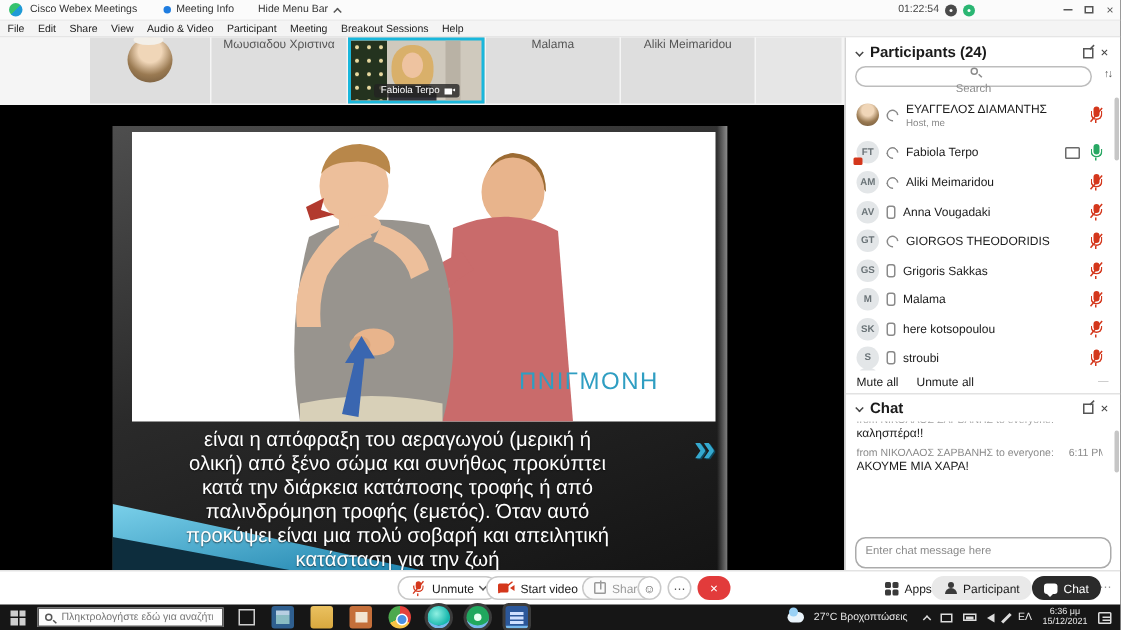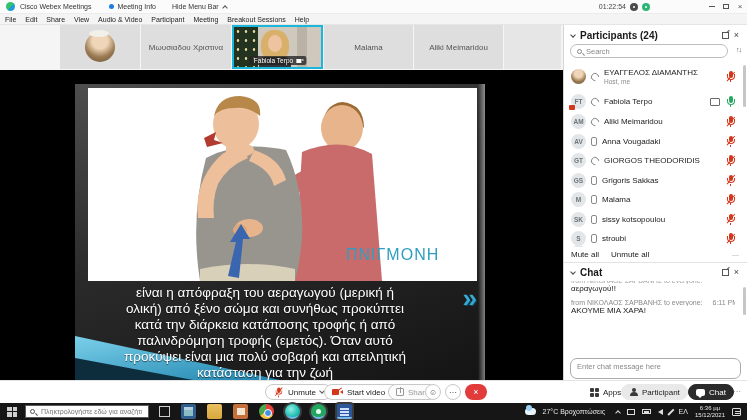--- a/index.html
+++ b/index.html
@@ -14,21 +14,21 @@
   .bluedot{width:5px;height:5px;border-radius:50%;background:#1f7de0;margin:0 3px 0 18px;}
   .caret-up{width:4px;height:4px;border-left:1px solid #555;border-top:1px solid #555;transform:rotate(45deg);margin-left:4px;margin-top:2px;}
   .statusdot{width:8px;height:8px;border-radius:50%;margin-left:4px;position:relative;}
   .statusdot::after{content:"";position:absolute;left:3px;top:3px;width:2px;height:2px;background:#fff;border-radius:50%;}
   .winbtn{width:14px;height:12px;display:flex;align-items:center;justify-content:center;color:#555;font-size:8px;}
   .minbar{width:6px;height:1px;background:#555;}
   .maxsq{width:6px;height:5px;border:1px solid #555;}
 
   
   .strip{left:0;top:25px;width:563px;height:45px;background:#f5f5f5;}
-  .tile{position:absolute;top:0;height:44px;background:#dedede;display:flex;align-items:center;justify-content:center;font-size:8px;color:#555;overflow:hidden;}
+  .tile{position:absolute;top:0;height:44px;background:#dedede;display:flex;align-items:flex-start;justify-content:center;font-size:8px;color:#555;overflow:hidden;}
   .avphoto{width:30px;height:30px;border-radius:50%;background:radial-gradient(circle at 50% 30%,#f0d6b8 30%,#9a7a52 62%,#6b5338 100%);position:relative;}
   .avphoto::after{content:"";position:absolute;left:4px;top:-2px;width:20px;height:7px;border-radius:50%;background:#f3f0ea;}
   .vtile{border:2px solid #19b7dc;background:#cfc9bd;}
   .tree{position:absolute;left:0;top:0;width:24px;height:100%;background:#24331f;background-image:radial-gradient(circle,#e8d9a0 1px,transparent 1.6px);background-size:8px 9px;}
   .wallline{position:absolute;right:14px;top:0;width:10px;height:100%;background:#b9b2a5;}
   .hairF{position:absolute;left:27px;top:3px;width:28px;height:32px;border-radius:45%;background:#d9b06a;}
   .faceF{position:absolute;left:34px;top:8px;width:14px;height:17px;border-radius:50%;background:#eec3a0;}
   .topF{position:absolute;left:25px;top:30px;width:32px;height:12px;border-radius:6px 6px 0 0;background:#33333a;}
   .vlabel{position:absolute;left:50%;bottom:2px;transform:translateX(-50%);background:rgba(35,35,35,.78);color:#fff;font-size:6.5px;padding:1px 5px;border-radius:2px;display:flex;align-items:center;gap:3px;white-space:nowrap;}
   .camw{width:5px;height:4px;background:#fff;position:relative;}
@@ -44,21 +44,21 @@
   .dblchev{position:absolute;right:8px;top:204px;font-size:26px;line-height:20px;font-weight:bold;color:#35a9cf;text-shadow:1px 1px 0 #0d4a60;}
 
   
   .panel{left:563px;top:25px;width:184px;height:355px;background:#fff;border-left:1px solid #d4d4d4;}
   .phead{position:absolute;left:7px;right:8px;height:14px;display:flex;align-items:center;gap:5px;font-size:10px;font-weight:bold;color:#1a1a1a;}
   .caret-dn{width:4px;height:4px;border-right:1px solid #444;border-bottom:1px solid #444;transform:rotate(45deg);flex:0 0 auto;}
   .hspace{flex:1;}
   .pop{width:7px;height:7px;border:1px solid #555;position:relative;flex:0 0 auto;}
   .pop::after{content:"";position:absolute;right:-2px;top:-2px;width:4px;height:1px;background:#555;transform:rotate(-45deg);}
   .xic{font-size:9px;color:#444;font-weight:normal;flex:0 0 auto;}
-  .searchbox{position:absolute;left:6px;top:19px;width:158px;height:14px;border:1px solid #bdbdbd;border-radius:8px;display:flex;align-items:center;gap:4px;padding:0 6px;font-size:7.5px;color:#8a8a8a;}
+  .searchbox{position:absolute;left:6px;top:19px;width:158px;height:14px;border:1px solid #bdbdbd;border-radius:8px;display:flex;align-items:center;gap:4px;padding:0 6px;font-size:7.5px;color:#8a8a8a;flex-direction:column;}
   .mag{width:5px;height:5px;border:1px solid #8a8a8a;border-radius:50%;position:relative;flex:0 0 auto;}
   .mag::after{content:"";position:absolute;left:4px;top:4px;width:3px;height:1px;background:#8a8a8a;transform:rotate(45deg);}
   .sorti{position:absolute;right:6px;top:21px;font-size:7px;color:#555;letter-spacing:-1px;}
   .pr{position:absolute;left:7px;right:12px;height:19px;display:flex;align-items:center;gap:5px;}
   .pav{width:15px;height:15px;border-radius:50%;background:#e3e6e8;color:#6b7478;font-size:6.5px;font-weight:bold;display:flex;align-items:center;justify-content:center;flex:0 0 auto;position:relative;}
   .pav.photo{background:radial-gradient(circle at 50% 30%,#f0d6b8 30%,#9a7a52 62%,#6b5338 100%);}
   .ftb{position:absolute;left:-2px;bottom:-1px;width:6px;height:5px;background:#d4371c;border-radius:1px;}
   .devd{width:8px;height:8px;border:1px solid #8a8a8a;border-radius:50%;border-right-color:transparent;transform:rotate(40deg);flex:0 0 auto;}
   .devm{width:6px;height:9px;border:1px solid #8a8a8a;border-radius:2px;flex:0 0 auto;}
   .pnm{font-size:8px;color:#1a1a1a;white-space:nowrap;overflow:hidden;flex:1;}
@@ -360,21 +360,21 @@
             <i></i>
             <u></u>
             <s></s>
           </span>
       </div>
       <div class="pr" style="top:146.5px">
         <span class="pav">
             <span>SK</span>
           </span>
         <span class="devm"></span>
-        <span class="pnm">sissy kotsopoulou</span>
+        <span class="pnm">here kotsopoulou</span>
         <span class="mic off">
             <b></b>
             <i></i>
             <u></u>
             <s></s>
           </span>
       </div>
       <div class="pr" style="top:166px">
         <span class="pav">
             <span>S</span>
@@ -407,21 +407,21 @@
     <div class="phead chathdr">
       <span class="caret-dn"></span>
       <span>Chat</span>
       <span class="hspace"></span>
       <span class="pop"></span>
       <span class="xic">×</span>
     </div>
 
     <div class="abs" style="left:7px;right:12px;top:256px;height:56px;overflow:hidden">
       <div class="msghdr" style="margin-top:-4px;opacity:.8">from ΝΙΚΟΛΑΟΣ ΣΑΡΒΑΝΗΣ to everyone:</div>
-      <div class="msgbody">αεραγωγού!!</div>
+      <div class="msgbody">καλησπέρα!!</div>
       <div class="msghdr" style="margin-top:6px">
         <span>from ΝΙΚΟΛΑΟΣ ΣΑΡΒΑΝΗΣ to everyone:</span>
         <span style="margin-left:8px">6:11 PM</span>
       </div>
       <div class="msgbody">ΑΚΟΥΜΕ ΜΙΑ ΧΑΡΑ!</div>
     </div>
     <span class="scrollv" style="right:1px;top:262px;height:28px"></span>
 
 
     <textarea class="chinput" placeholder="Enter chat message here" style=""></textarea>

